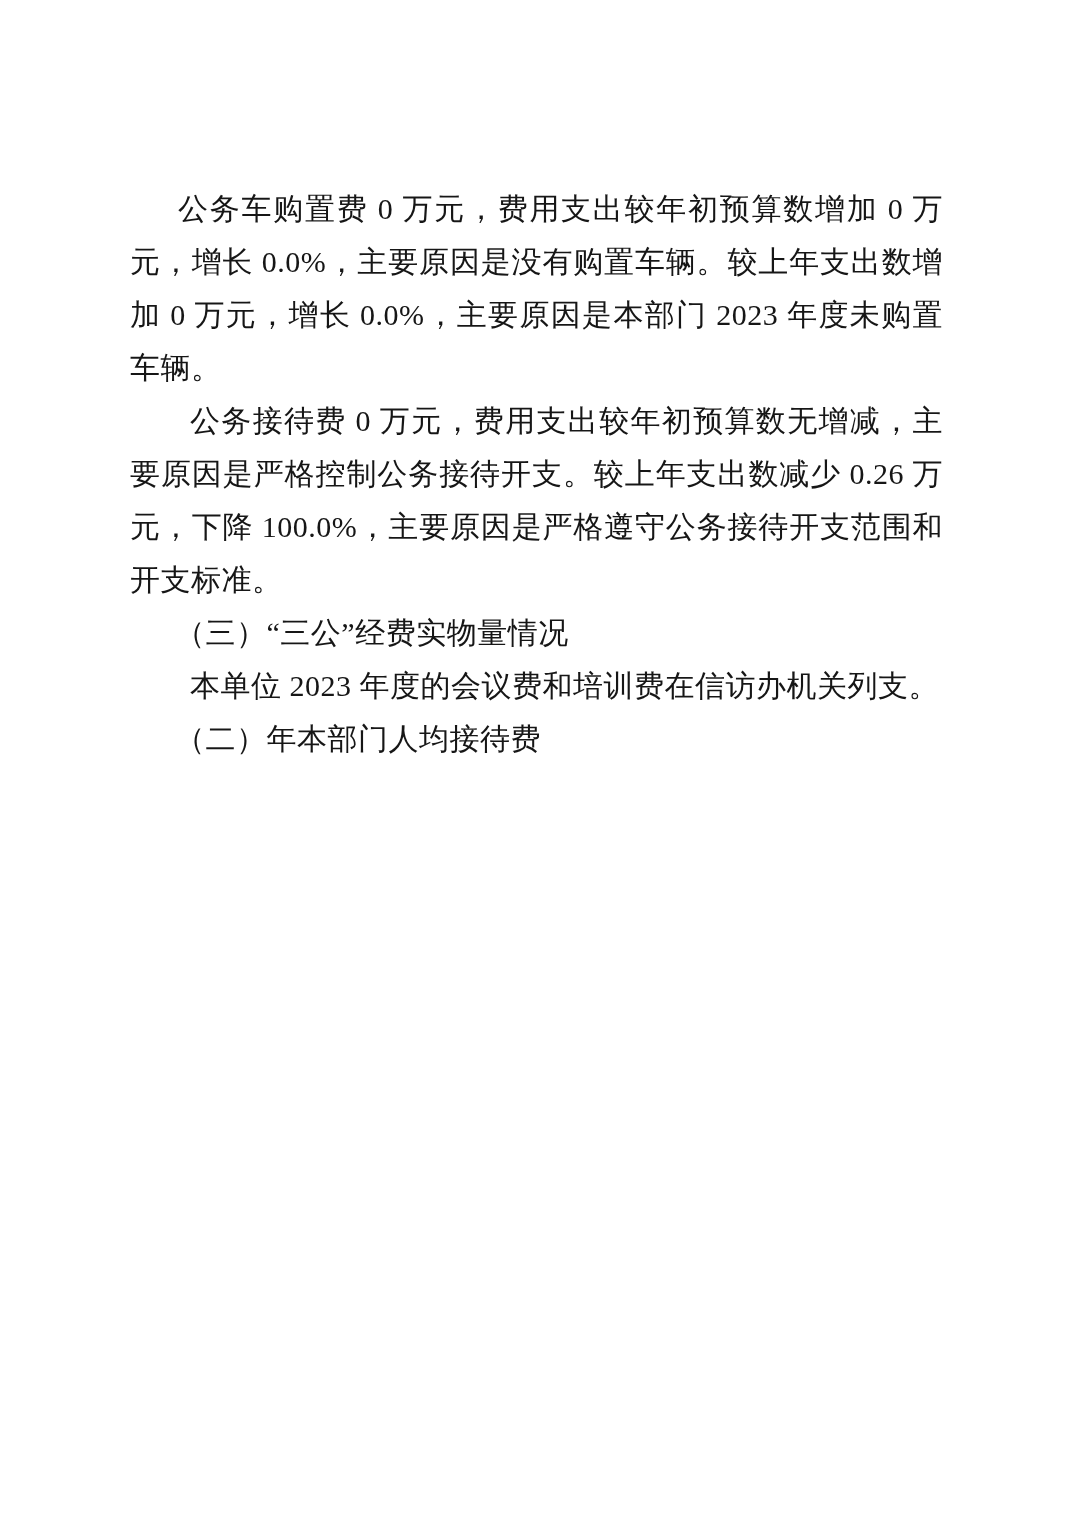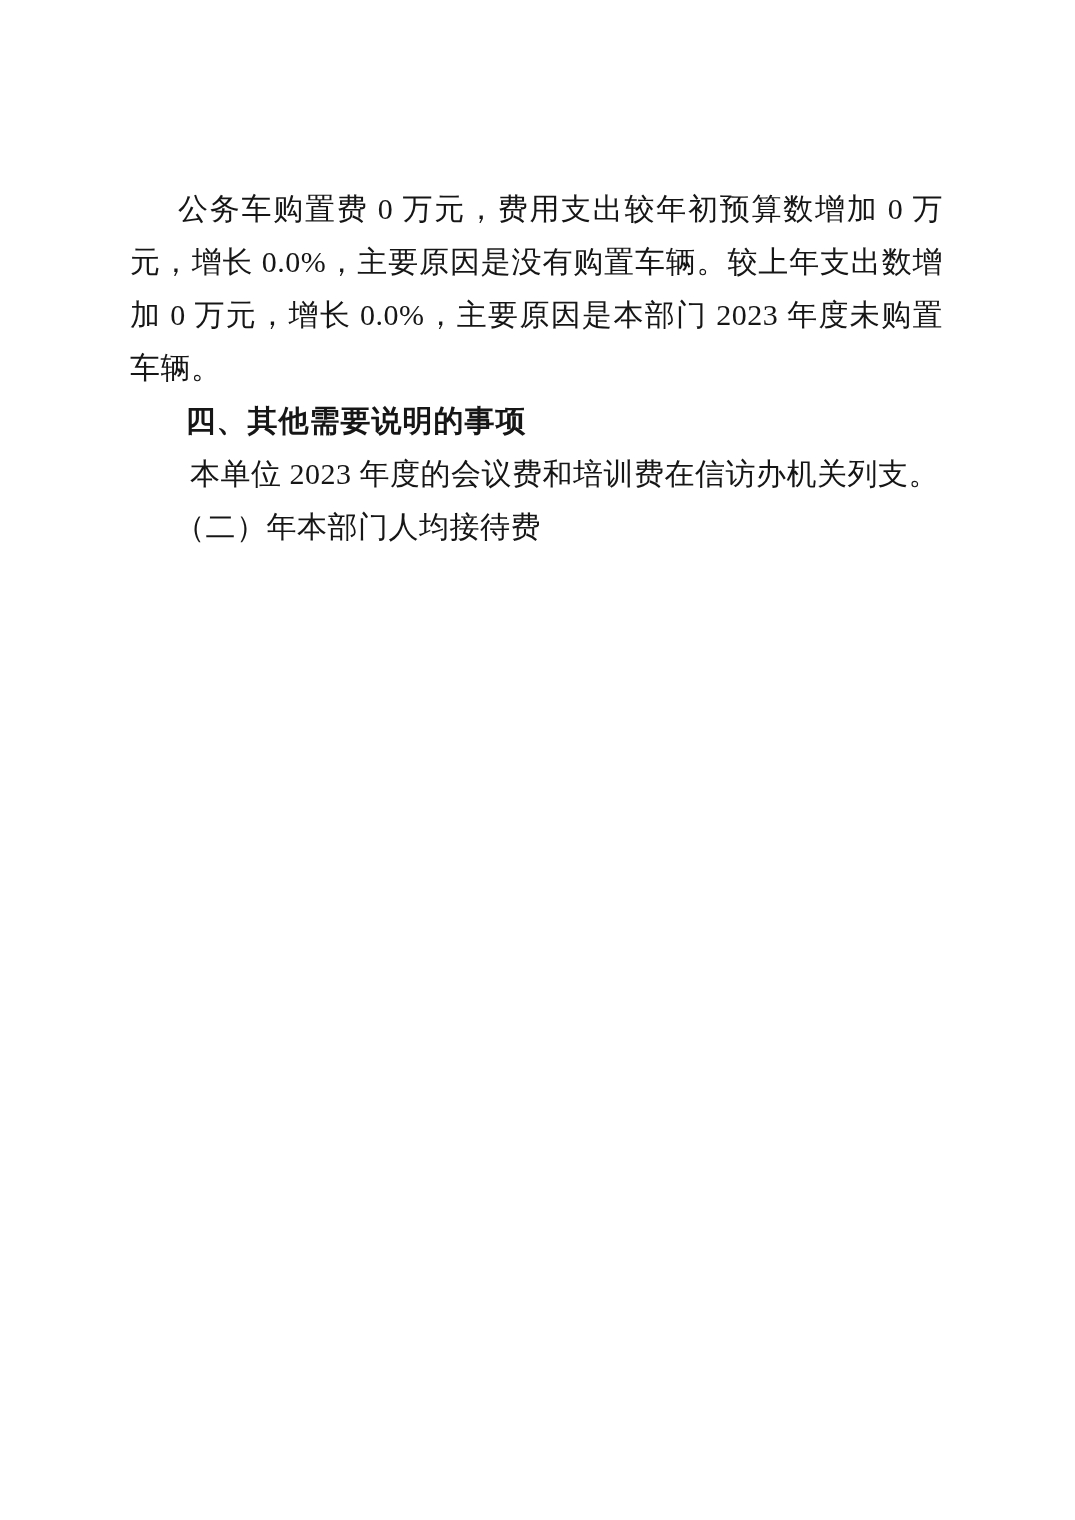--- a/index.html
+++ b/index.html
@@ -58,19 +58,20 @@
     color: #3c3c3c;
     font-family: "Liberation Serif", "DejaVu Serif", serif;
   }
 </style>
 </head>
 <body>
 
 <div class="page">
   <div class="content">
     <p class="para-first">公务车购置费 0 万元，费用支出较年初预算数增加 0 万元，增长 0.0%，主要原因是没有购置车辆。较上年支出数增加 0 万元，增长 0.0%，主要原因是本部门 2023 年度未购置车辆。</p>
-    <p class="heading-bold">四、其他需要说明的事项</p>
+    <p>公务接待费 0 万元，费用支出较年初预算数无增减，主要原因是严格控制公务接待开支。较上年支出数减少 0.26 万元，下降 100.0%，主要原因是严格遵守公务接待开支范围和开支标准。</p>
+    <p class="subheading">（三）“三公”经费实物量情况</p>
     <p>本单位 2023 年度的会议费和培训费在信访办机关列支。</p>
     <p class="subheading">（二）年本部门人均接待费</p>
   </div>
 
   <div class="footer">- 5 -</div>
 </div>
 
 </body></html>

